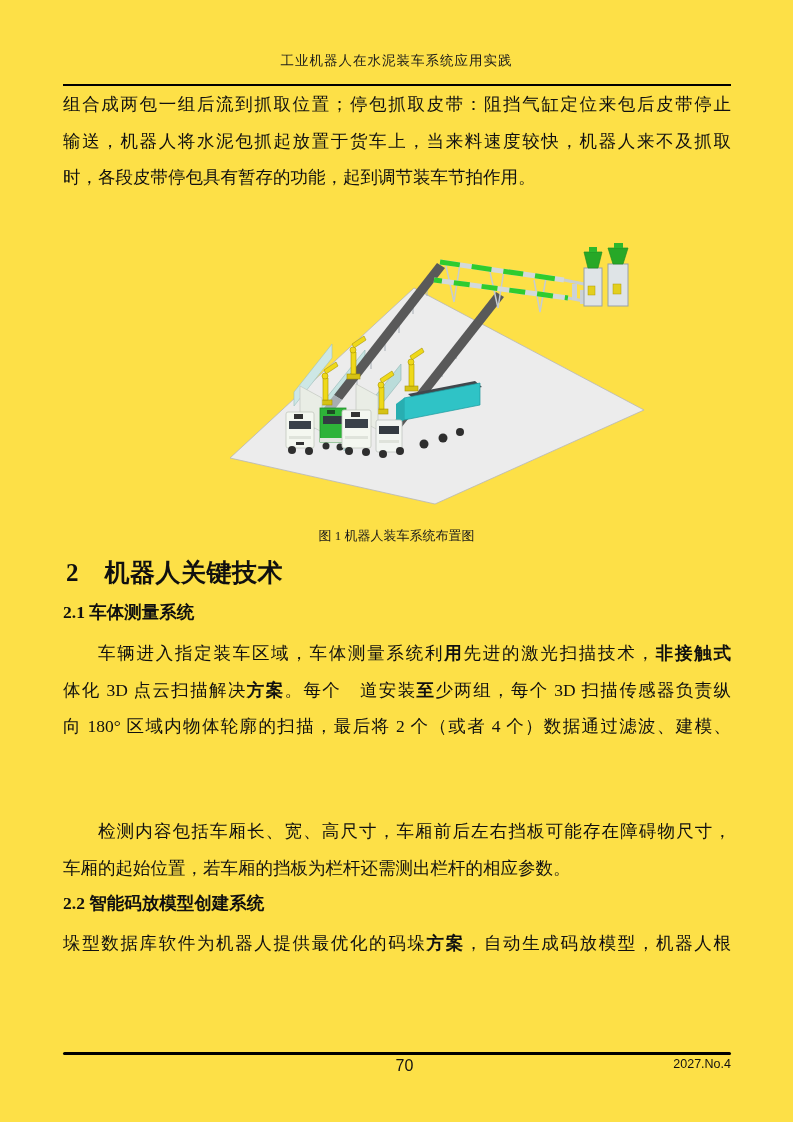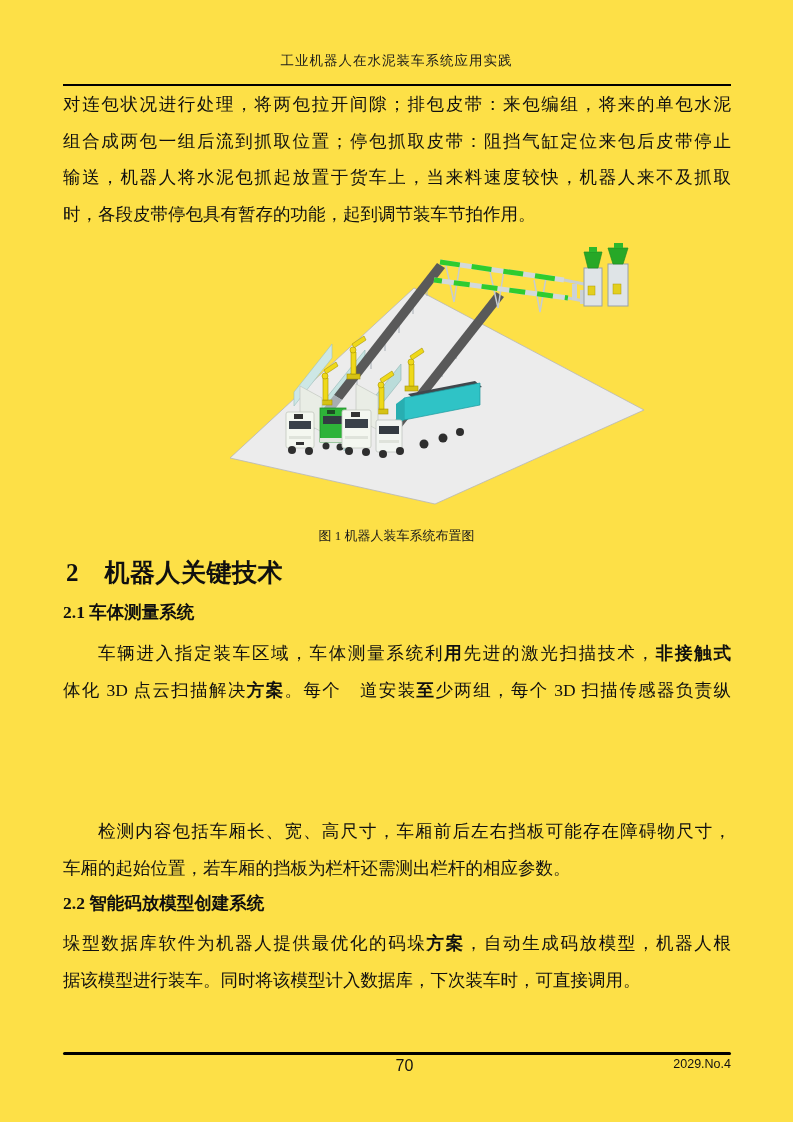--- a/index.html
+++ b/index.html
@@ -45,21 +45,20 @@
 </style>
 </head>
 <body>
 
 <div class="page">
 
   <div class="running-title">工业机器人在水泥装车系统应用实践</div>
   <div class="header-rule"></div>
 
   <div class="para intro">
-    <div class="line"><span>对连包状况进行处理，将两包拉开间隙；排包皮带：来包编组，将来的单包水泥</span></div>
     <div class="line"><span>组合成两包一组后流到抓取位置；停包抓取皮带：阻挡气缸定位来包后皮带停止</span></div>
     <div class="line"><span>输送，机器人将水泥包抓起放置于货车上，当来料速度较快，机器人来不及抓取</span></div>
     <div class="line end"><span>时，各段皮带停包具有暂存的功能，起到调节装车节拍作用。</span></div>
   </div>
 
   <div class="figure-wrap">
     <svg width="420" height="278" viewBox="0 0 420 278" xmlns="http://www.w3.org/2000/svg">
 
       <g>
         <polygon points="186,48 416,170 207,264 2,218" fill="#ececec" stroke="#b6b6b6" stroke-width="0.8"></polygon>
@@ -177,31 +176,31 @@
 
   <div class="fig-caption">图 1 机器人装车系统布置图</div>
 
   <div class="h2">2　机器人关键技术</div>
 
   <div class="h3 s21">2.1 车体测量系统</div>
 
   <div class="para p21">
     <div class="line indent"><span>车辆进入指定装车区域，车体测量系统利</span><span class="seg-b">用</span><span>先进的激光扫描技术，</span><span class="seg-b">非接触式</span></div>
     <div class="line"><span>体化 3D 点云扫描解决</span><span class="seg-b">方案</span><span>。每个　道安装</span><span class="seg-b">至</span><span>少两组，每个 3D 扫描传感器负责纵</span></div>
+    <div class="line"><span>向 180° 区域内物体轮廓的扫描，最后将 2 个（或者 4 个）数据通过滤波、建模、</span></div>
   </div>
 
   <div class="para p2check">
     <div class="line indent"><span>检测内容包括车厢长、宽、高尺寸，车厢前后左右挡板可能存在障碍物尺寸，</span></div>
     <div class="line end"><span>车厢的起始位置，若车厢的挡板为栏杆还需测出栏杆的相应参数。</span></div>
   </div>
 
   <div class="h3 s22">2.2 智能码放模型创建系统</div>
 
   <div class="para p22">
     <div class="line"><span>垛型数据库软件为机器人提供最优化的码垛</span><span class="seg-b">方案</span><span>，自动生成码放模型，机器人根</span></div>
-    <div class="line end"><span>据该模型进行装车。同时将该模型计入数据库，下次装车时，可直接调用。</span></div>
   </div>
 
   <div class="footer-rule"></div>
   <div class="footer-page">70</div>
-  <div class="footer-issue">2029.No.4</div>
+  <div class="footer-issue">2027.No.4</div>
 
 </div>
 
 </body></html>

